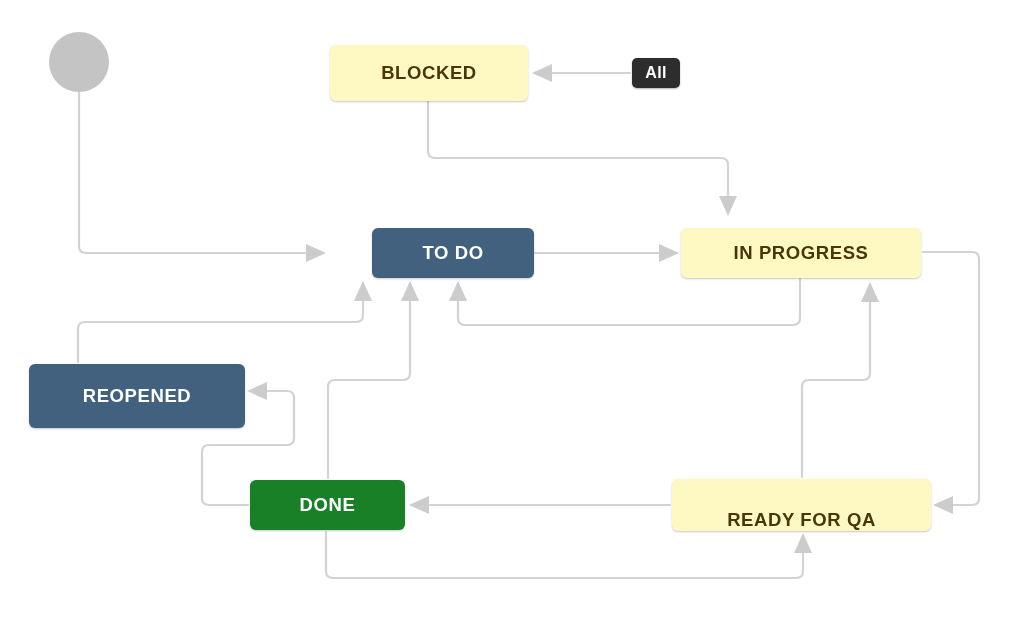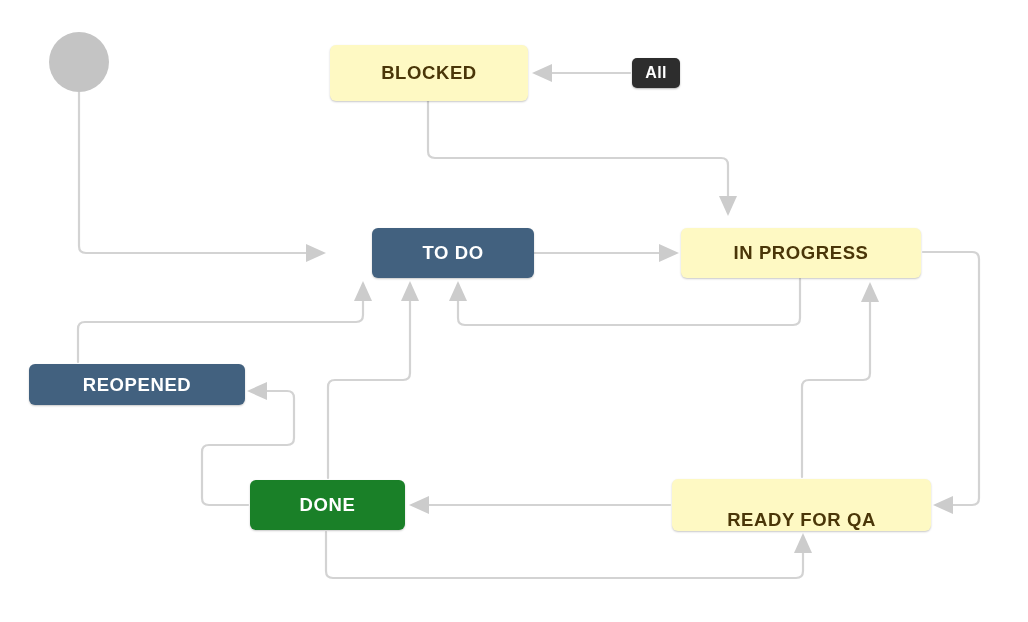--- a/index.html
+++ b/index.html
@@ -166,21 +166,21 @@
   </div>
 
   <div class="node node-status node-todo" style="left:328px; top:228px; width:162px; height:50px;margin-left:44px;">
     <span>TO DO</span>
   </div>
 
   <div class="node node-status node-inprogress" style="left:681px; top:228px; width:240px; height:50px;">
     <span>IN PROGRESS</span>
   </div>
 
-  <div class="node node-status node-reopened" style="left:29px; top:364px; width:216px; height:41px;">
+  <div class="node node-status node-reopened" style="left:29px; top:364px; width:216px; height:64px;">
     <span>REOPENED</span>
   </div>
 
   <div class="node node-status node-done" style="left:250px; top:480px; width:155px; height:50px;">
     <span>DONE</span>
   </div>
 
   <div class="node node-status node-readyforqa" style="left:672px; top:479px; width:259px; height:52px;align-items:flex-end;">
     <span>READY FOR QA</span>
   </div>

